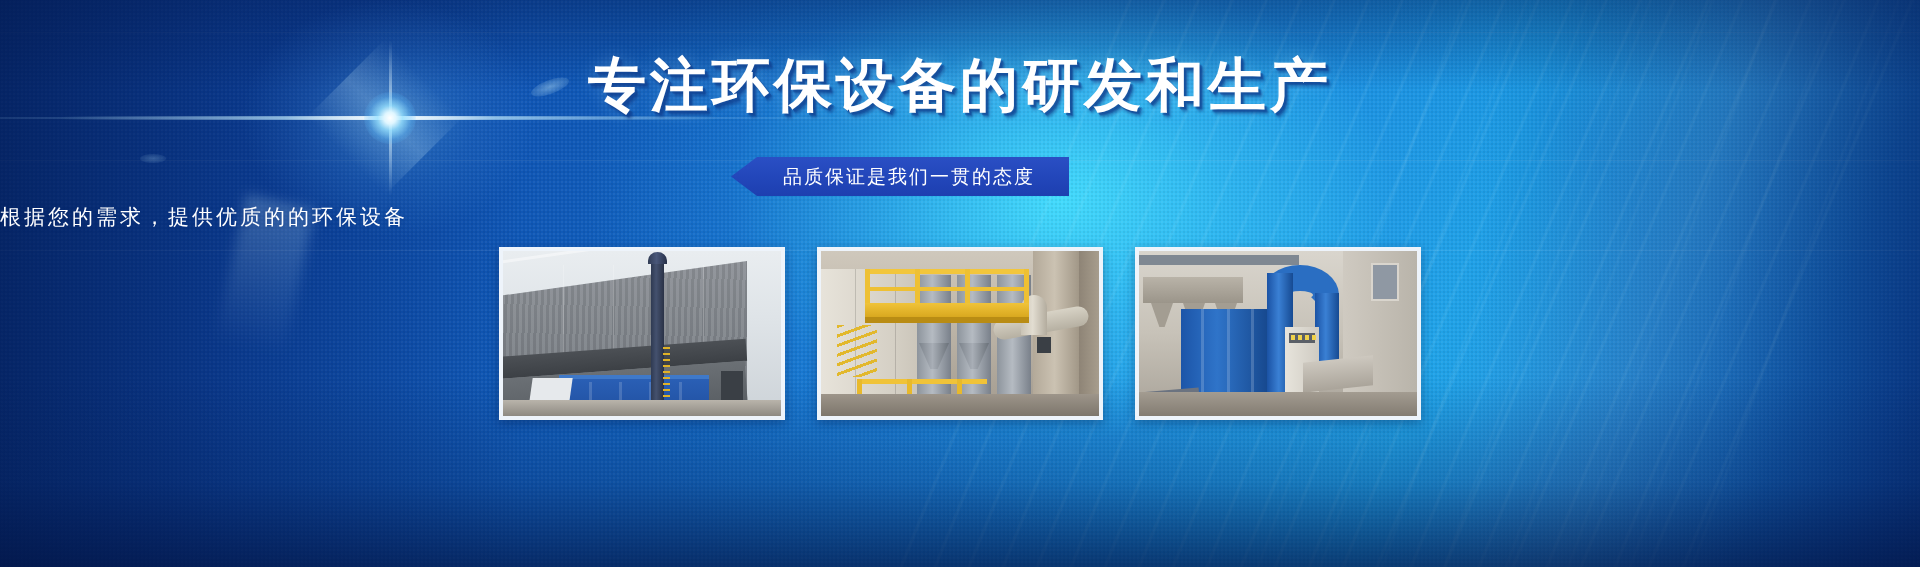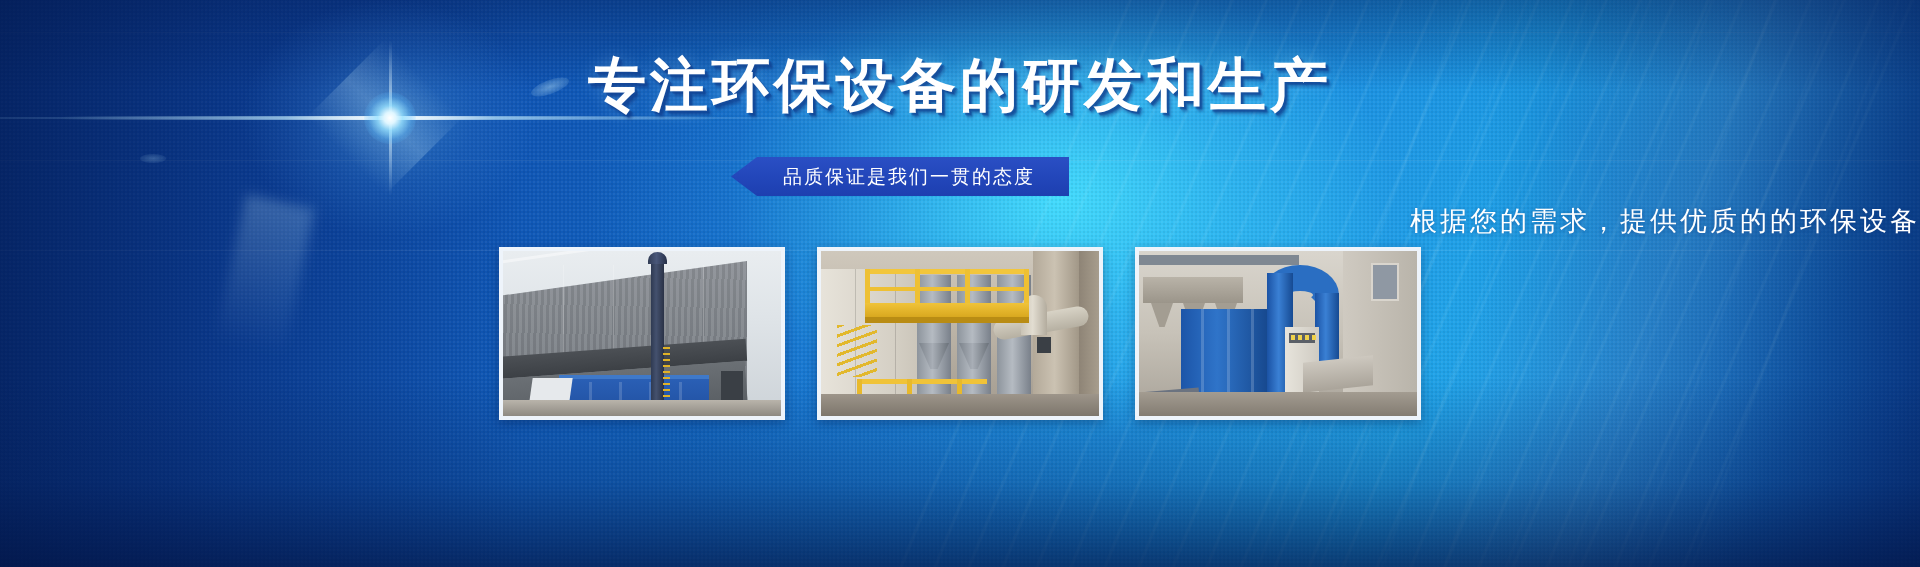--- a/index.html
+++ b/index.html
@@ -108,22 +108,22 @@
   .ribbon-wrap{position:absolute;left:0;top:157px;width:1800px;display:flex;justify-content:center;align-items:center;}
   .ribbon{
     position:relative;height:39px;line-height:39px;
     padding:0 34px 0 52px;
     color:#ffffff;font-size:19px;letter-spacing:2px;white-space:nowrap;
     background:linear-gradient(180deg,#2a4fc4 0%,#2347bb 48%,#1d3fb0 100%);
     clip-path:polygon(26px 0, 100% 0, 100% 100%, 26px 100%, 0 50%);
     box-shadow:0 2px 7px rgba(5,25,80,.35);
   }
   .subtitle{
-    position:absolute;left:0;top:203px;width:1920px;text-align:right;
-    font-size:27px;letter-spacing:3px;color:#ffffff;white-space:nowrap;
+    position:absolute;left:0;top:203px;width:1920px;text-align:left;
+    font-size:21px;letter-spacing:3px;color:#ffffff;white-space:nowrap;
     text-shadow:0 1px 4px rgba(8,44,120,.45);
   }
 
   
   .photos{position:absolute;left:0;top:247px;width:1920px;display:flex;justify-content:center;gap:32px;}
   .photo{
     width:278px;height:165px;padding:4px;background:#eef4fb;
     box-shadow:0 3px 10px rgba(3,22,70,.35);
     position:relative;overflow:hidden;box-sizing:content-box;
   }

